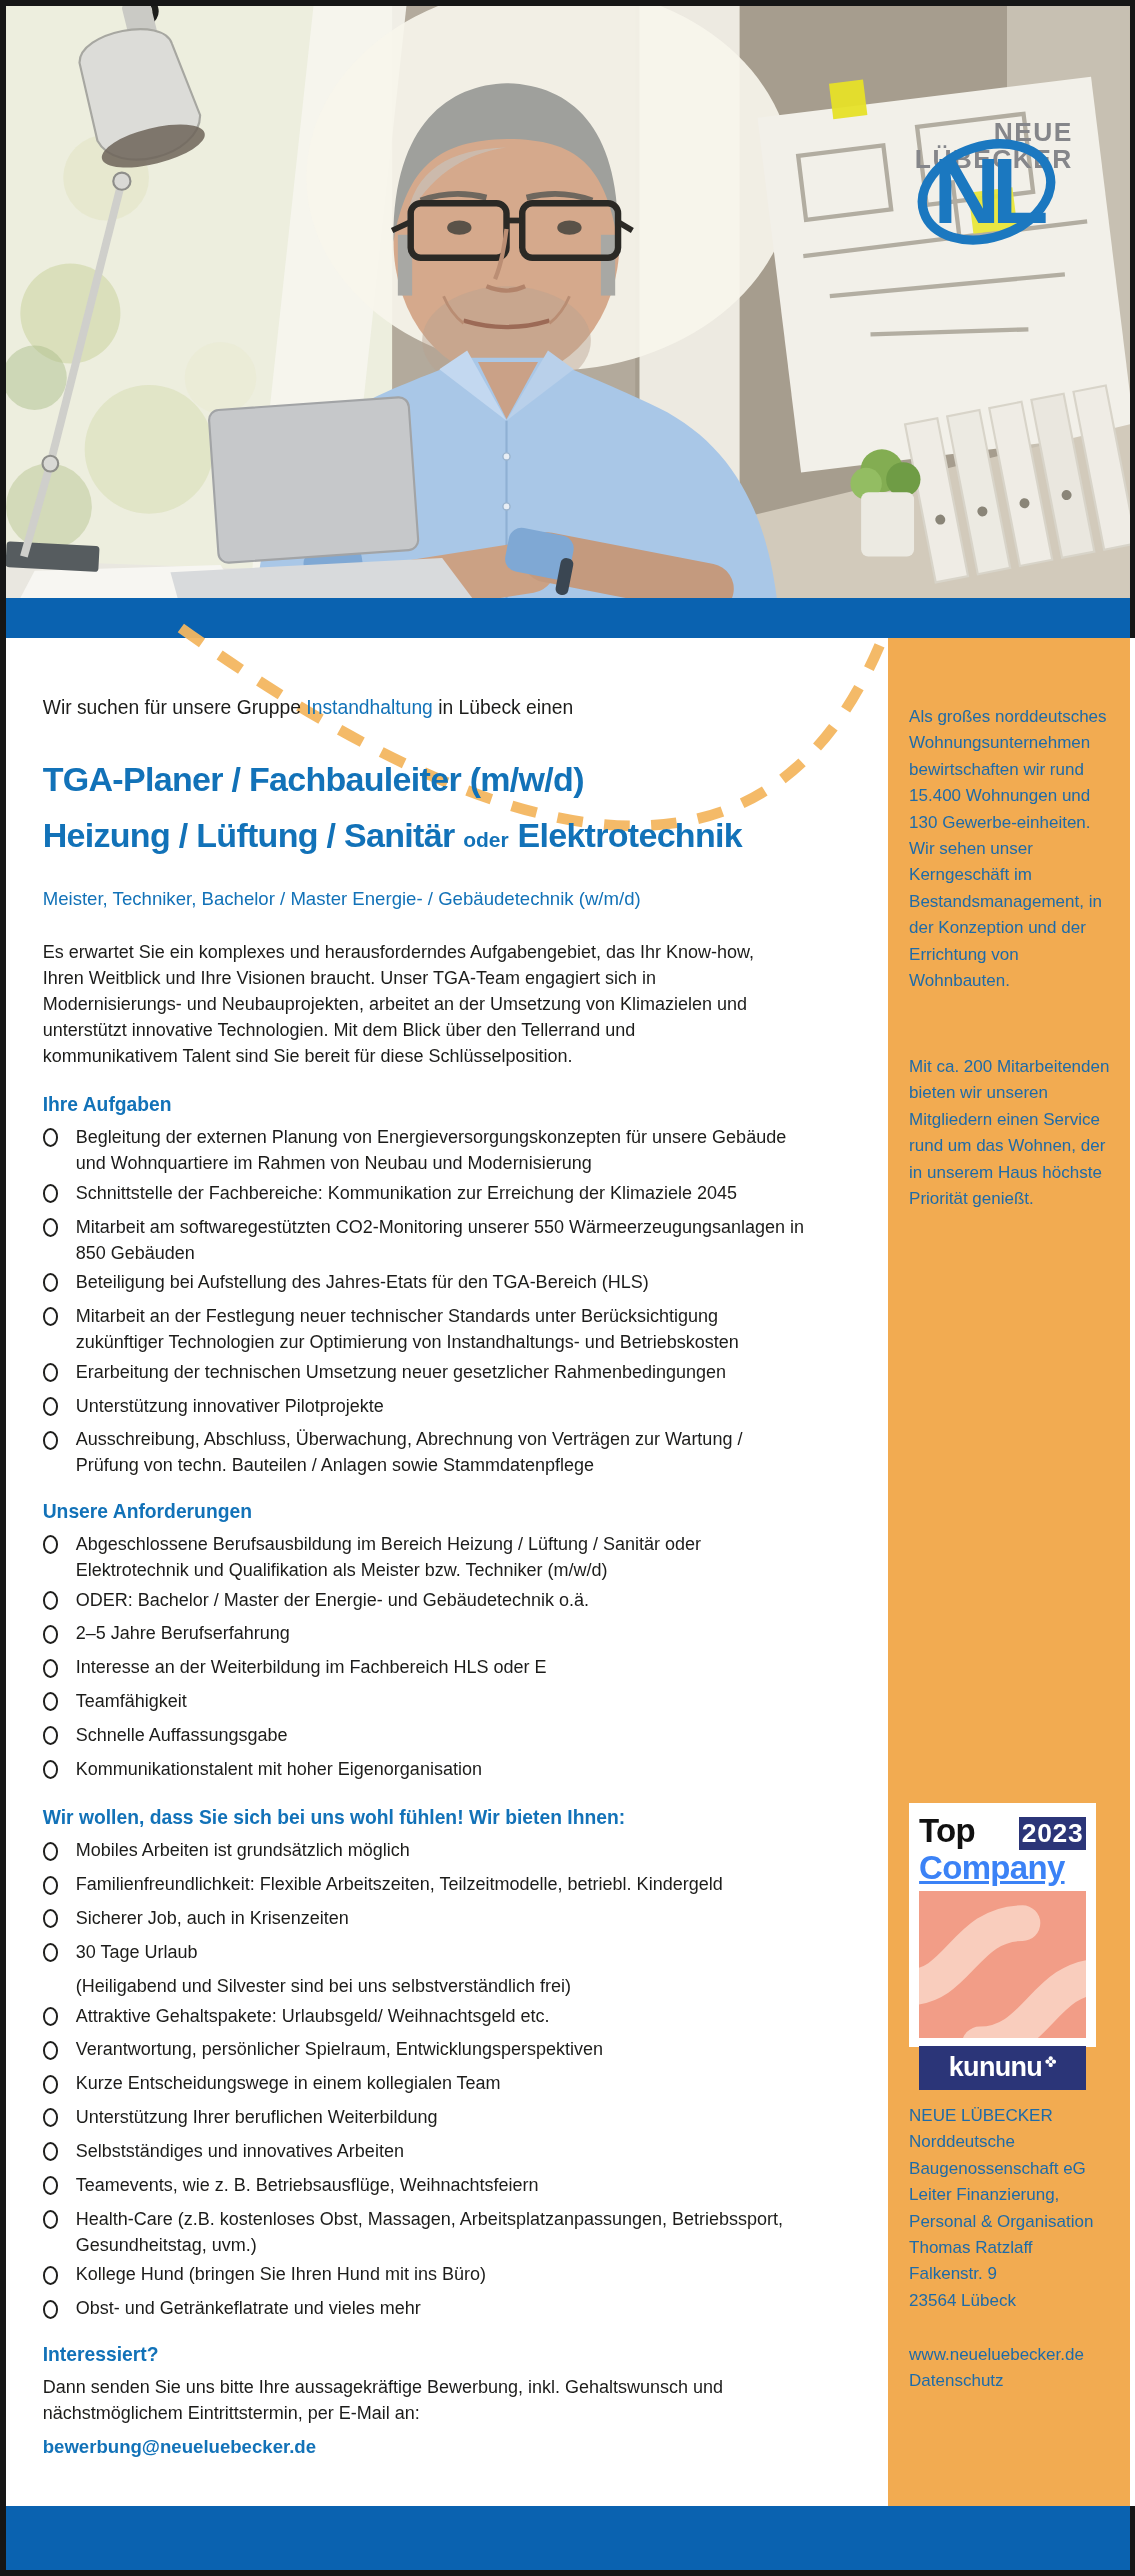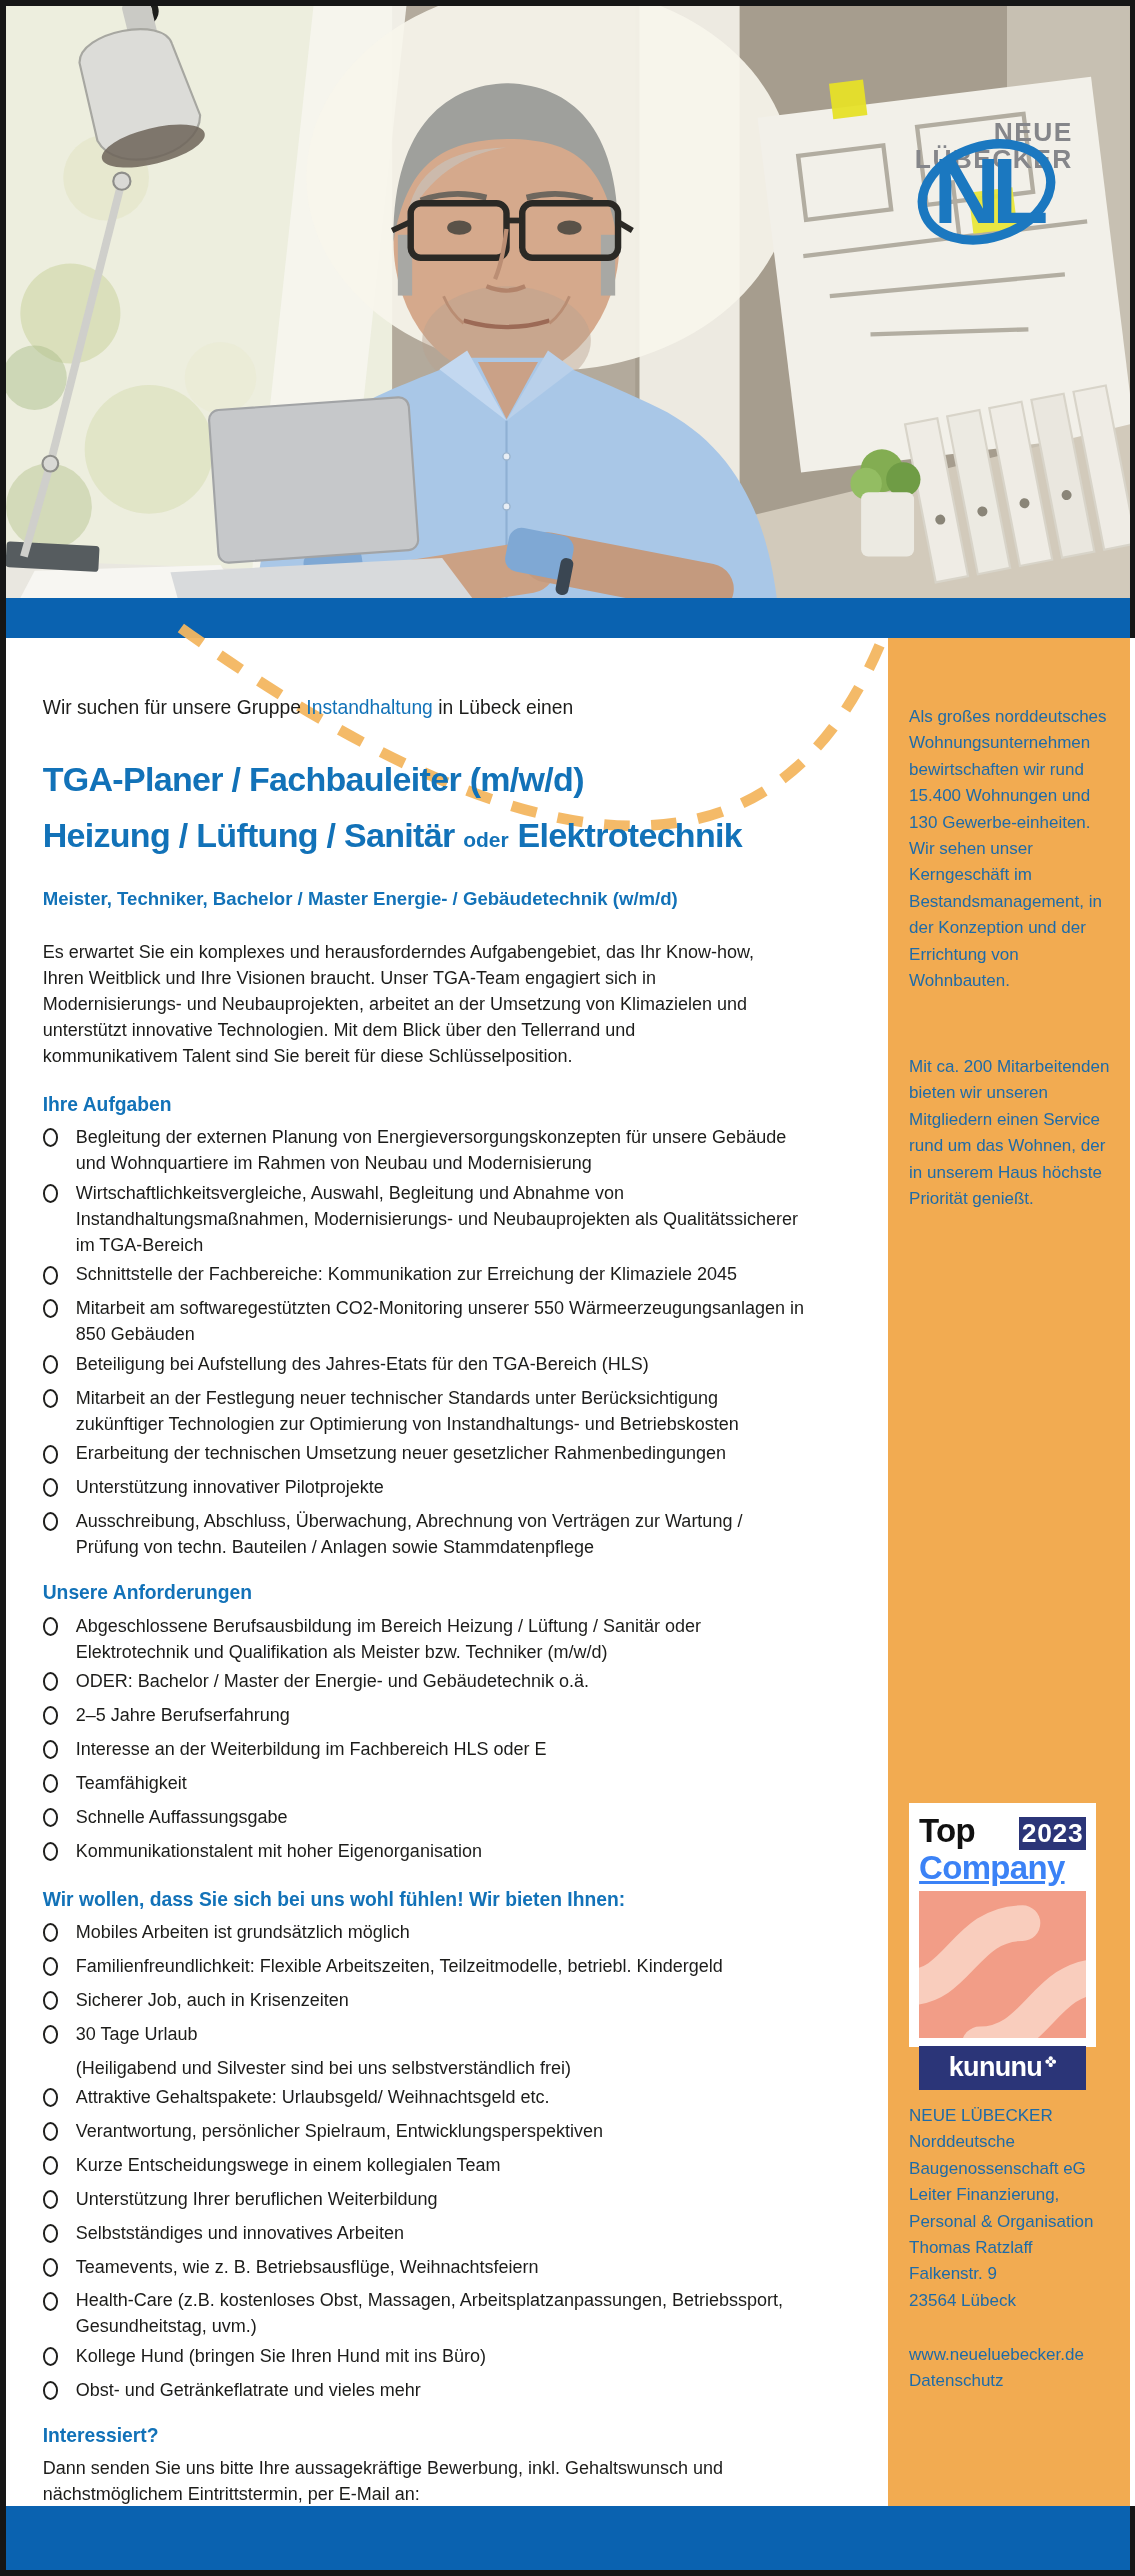--- a/index.html
+++ b/index.html
@@ -15,21 +15,21 @@
   .bar-bottom{position:absolute;top:2506px;left:5.7px;width:1124px;height:64px;background:#0a62b0;}
   
   .content{position:absolute;top:638px;left:5.7px;width:1124px;height:1868px;background:#ffffff;padding-left:36px;}
   .dash-curve{position:absolute;top:0;left:0;overflow:visible;z-index:0;}
   main{position:absolute;top:0;left:0;width:882px;height:100%;z-index:1;overflow:hidden;
        padding:0 0 0 37px;box-sizing:border-box;color:#1c1c1a;}
   .intro-line{margin:56px 0 0 0;font-size:19.3px;line-height:27px;}
   .hl-blue{color:#1272b8;}
   .title{margin-top:30px;color:#1272b8;font-weight:bold;font-size:34px;line-height:56px;letter-spacing:-0.7px;white-space:nowrap;}
   .title .small-oder{font-size:21px;letter-spacing:0;}
-  .subtitle{margin-top:17px;color:#1272b8;font-weight:bold;font-size:18.6px;line-height:27px;}
+  .subtitle{margin-top:17px;color:#1272b8;font-weight:normal;font-size:18.6px;line-height:27px;}
   .lead{margin:27px 0 0 0;font-size:18px;line-height:26px;max-width:729px;}
   h2.sec{margin:24px 0 0 0;color:#1272b8;font-weight:bold;font-size:19.3px;line-height:24px;}
   h2.sec.req{margin-top:21.4px;} h2.sec.ben{margin-top:20px;} h2.sec.int{margin-top:17px;}
   ul.blist{list-style:none;margin:7.1px 0 0 0;padding:0;}
   ul.blist li{display:flex;margin:0 0 3.6px 0;font-size:18px;line-height:26px;}
   .bullet-box{flex:0 0 33px;padding-top:4.3px;}
   .bullet{display:inline-block;width:11.4px;height:15px;border:2.1px solid #1f1f1d;border-radius:50%;}
   .li-text{max-width:729px;}
   .apply-text{margin:7.1px 0 0 0;font-size:18px;line-height:26px;max-width:729px;}
   .email{display:inline-block;margin-top:8.6px;font-size:18.6px;line-height:26px;font-weight:bold;
@@ -207,24 +207,20 @@
       <p class="lead">Es erwartet Sie ein komplexes und herausforderndes Aufgabengebiet, das Ihr Know-how, Ihren Weitblick und Ihre Visionen braucht. Unser TGA-Team engagiert sich in Modernisierungs- und Neubauprojekten, arbeitet an der Umsetzung von Klimazielen und unterstützt innovative Technologien. Mit dem Blick über den Tellerrand und kommunikativem Talent sind Sie bereit für diese Schlüsselposition.</p>
 
       <h2 class="sec">Ihre Aufgaben</h2>
       <ul class="blist">
         <li>
             <span class="bullet-box"><span class="bullet"></span></span>
             <span class="li-text">Begleitung der externen Planung von Energieversorgungskonzepten für unsere Gebäude und Wohnquartiere im Rahmen von Neubau und Modernisierung</span>
           </li>
         <li>
             <span class="bullet-box"><span class="bullet"></span></span>
-            <span class="li-text">Wirtschaftlichkeitsvergleiche, Auswahl, Begleitung und Abnahme von Instandhaltungsmaßnahmen, Modernisierungs- und Neubauprojekten als Qualitätssicherer im TGA-Bereich</span>
-          </li>
-        <li>
-            <span class="bullet-box"><span class="bullet"></span></span>
             <span class="li-text">Schnittstelle der Fachbereiche: Kommunikation zur Erreichung der Klimaziele 2045</span>
           </li>
         <li>
             <span class="bullet-box"><span class="bullet"></span></span>
             <span class="li-text">Mitarbeit am softwaregestützten CO2-Monitoring unserer 550 Wärmeerzeugungsanlagen in 850 Gebäuden</span>
           </li>
         <li>
             <span class="bullet-box"><span class="bullet"></span></span>
             <span class="li-text">Beteiligung bei Aufstellung des Jahres-Etats für den TGA-Bereich (HLS)</span>
           </li>

